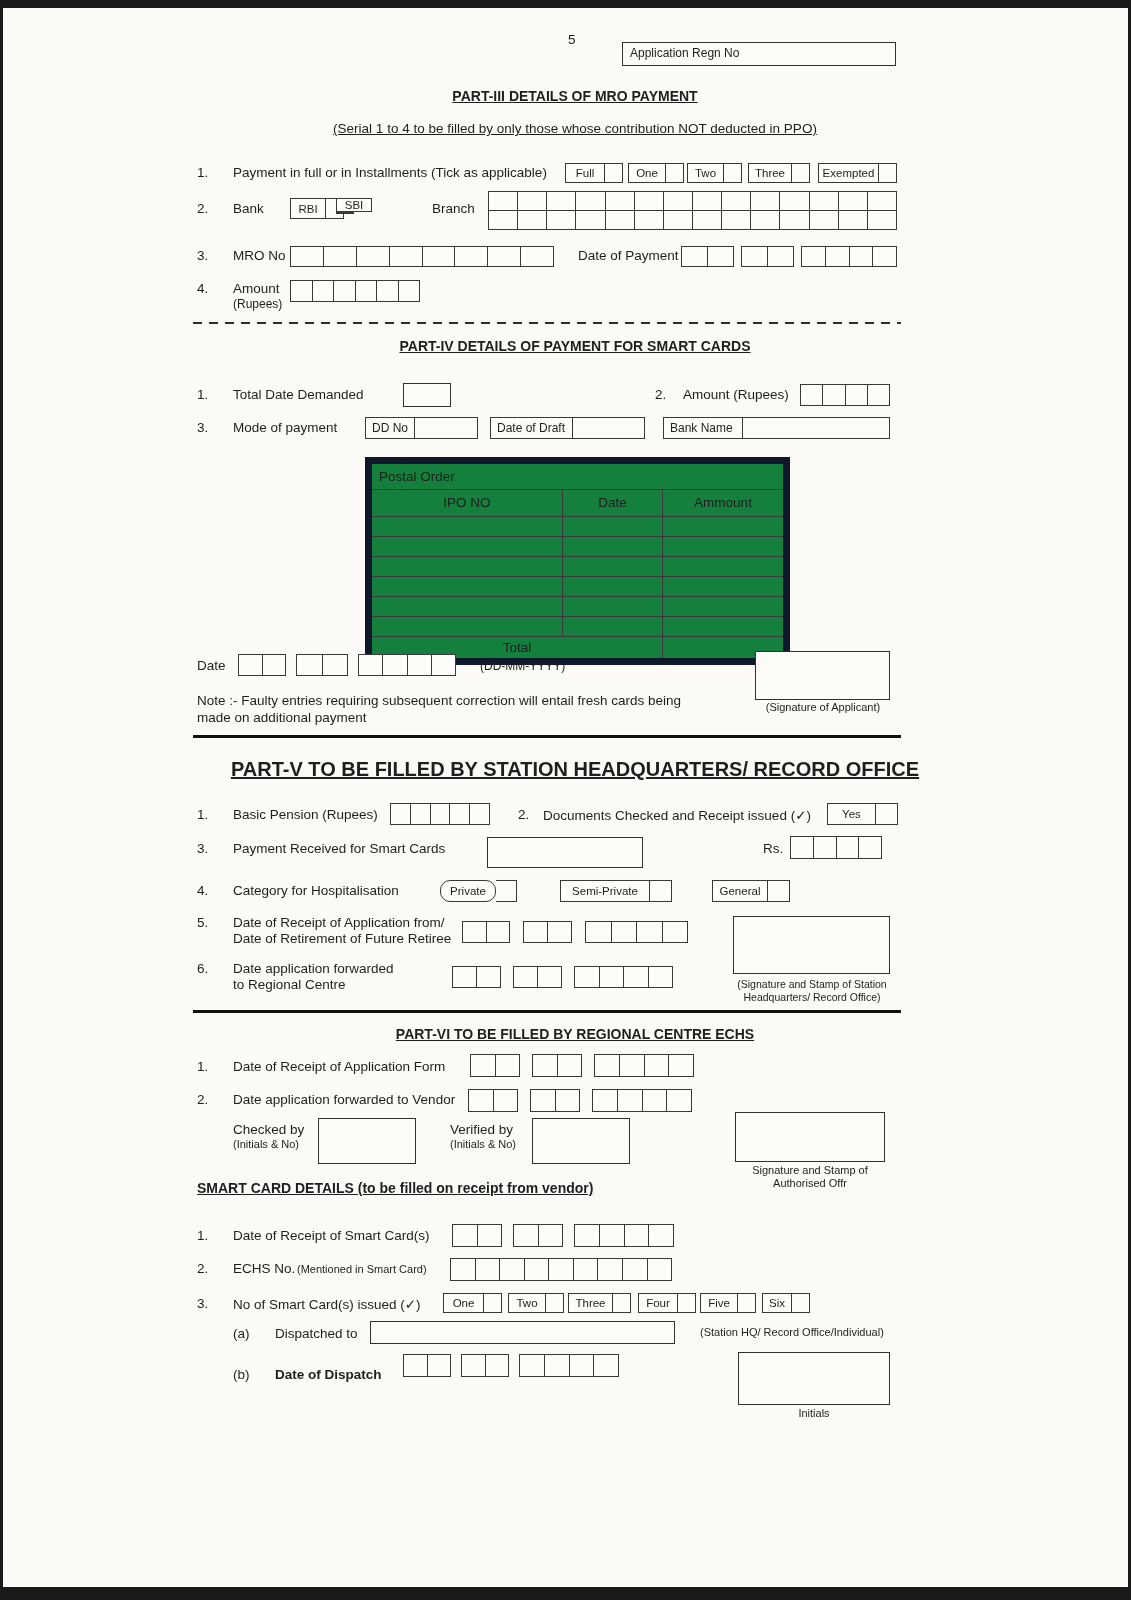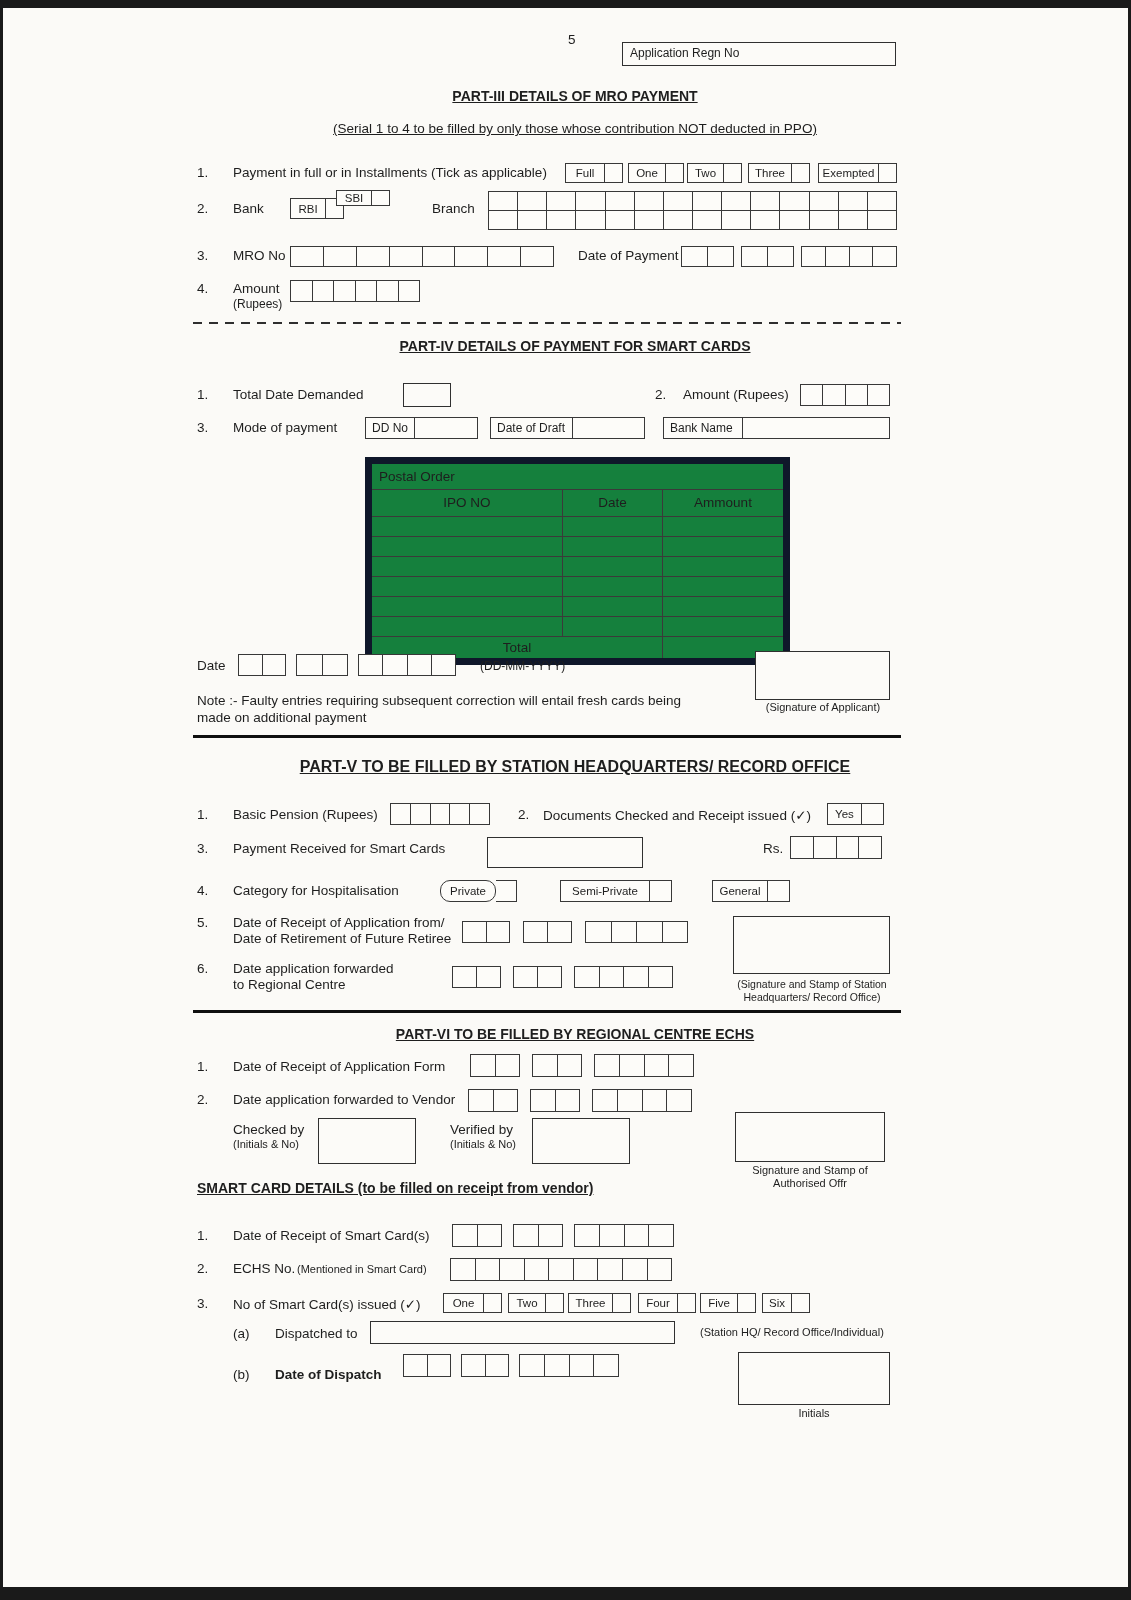--- a/index.html
+++ b/index.html
@@ -79,21 +79,21 @@
     <div class="combo-label" style="width:61px;">Exempted</div>
     <div class="combo-box" style="width:18px;"></div>
   </div>
 
   <div class="abs t" style="left:197px;top:201px;">2.</div>
   <div class="abs t" style="left:233px;top:201px;">Bank</div>
   <div class="abs combo" style="left:274px;top:198px;height:21px;padding-left:16px;">
     <div class="combo-label" style="width:36px;">RBI</div>
     <div class="combo-box" style="width:18px;"></div>
   </div>
-  <div class="abs combo" style="left:336px;top:190px;height:16px;">
+  <div class="abs combo" style="left:336px;top:198px;height:33px;flex-direction:column;">
     <div class="combo-label" style="width:36px;">SBI</div>
     <div class="combo-box" style="width:18px;"></div>
   </div>
   <div class="abs t" style="left:432px;top:201px;">Branch</div>
   <div class="abs cells" style="left:488px;top:191px;width:409px;height:20px;">
       <div class="cell"></div>
       <div class="cell"></div>
       <div class="cell"></div>
       <div class="cell"></div>
       <div class="cell"></div>
@@ -255,35 +255,35 @@
     </div>
   <div class="abs t12" style="left:480px;top:659px;">(DD-MM-YYYY)</div>
   <div class="abs box" style="left:755px;top:651px;width:135px;height:49px;"></div>
   <div class="abs t11 ctr" style="left:748px;top:701px;width:150px;">(Signature of Applicant)</div>
 
   <div class="abs t" style="left:197px;top:693px;">Note :- Faulty entries requiring subsequent correction will entail fresh cards being</div>
   <div class="abs t" style="left:197px;top:710px;">made on additional payment</div>
 
   <div class="abs thick" style="left:193px;top:735px;width:708px;height:3px;"></div>
 
-  <div class="abs t bold u ctr" style="left:193px;top:758px;width:764px;font-size:16px;">PART-V TO BE FILLED BY STATION HEADQUARTERS/ RECORD OFFICE</div>
+  <div class="abs t bold u ctr" style="left:193px;top:758px;width:764px;font-size:20px;">PART-V TO BE FILLED BY STATION HEADQUARTERS/ RECORD OFFICE</div>
 
   <div class="abs t" style="left:197px;top:807px;">1.</div>
   <div class="abs t" style="left:233px;top:807px;">Basic Pension (Rupees)</div>
   <div class="abs cells" style="left:390px;top:803px;width:100px;height:22px;">
       <div class="cell"></div>
       <div class="cell"></div>
       <div class="cell"></div>
       <div class="cell"></div>
       <div class="cell"></div>
     </div>
   <div class="abs t" style="left:518px;top:807px;">2.</div>
   <div class="abs t" style="left:543px;top:807px;">Documents Checked and Receipt issued (✓)</div>
   <div class="abs combo" style="left:827px;top:803px;height:22px;">
-    <div class="combo-label" style="width:35px;">Yes</div>
+    <div class="combo-label" style="width:49px;">Yes</div>
     <div class="combo-box" style="width:22px;"></div>
   </div>
 
   <div class="abs t" style="left:197px;top:841px;">3.</div>
   <div class="abs t" style="left:233px;top:841px;">Payment Received for Smart Cards</div>
   <div class="abs box" style="left:487px;top:837px;width:156px;height:31px;"></div>
   <div class="abs t" style="left:763px;top:841px;">Rs.</div>
   <div class="abs cells" style="left:790px;top:836px;width:92px;height:23px;">
       <div class="cell"></div>
       <div class="cell"></div>

